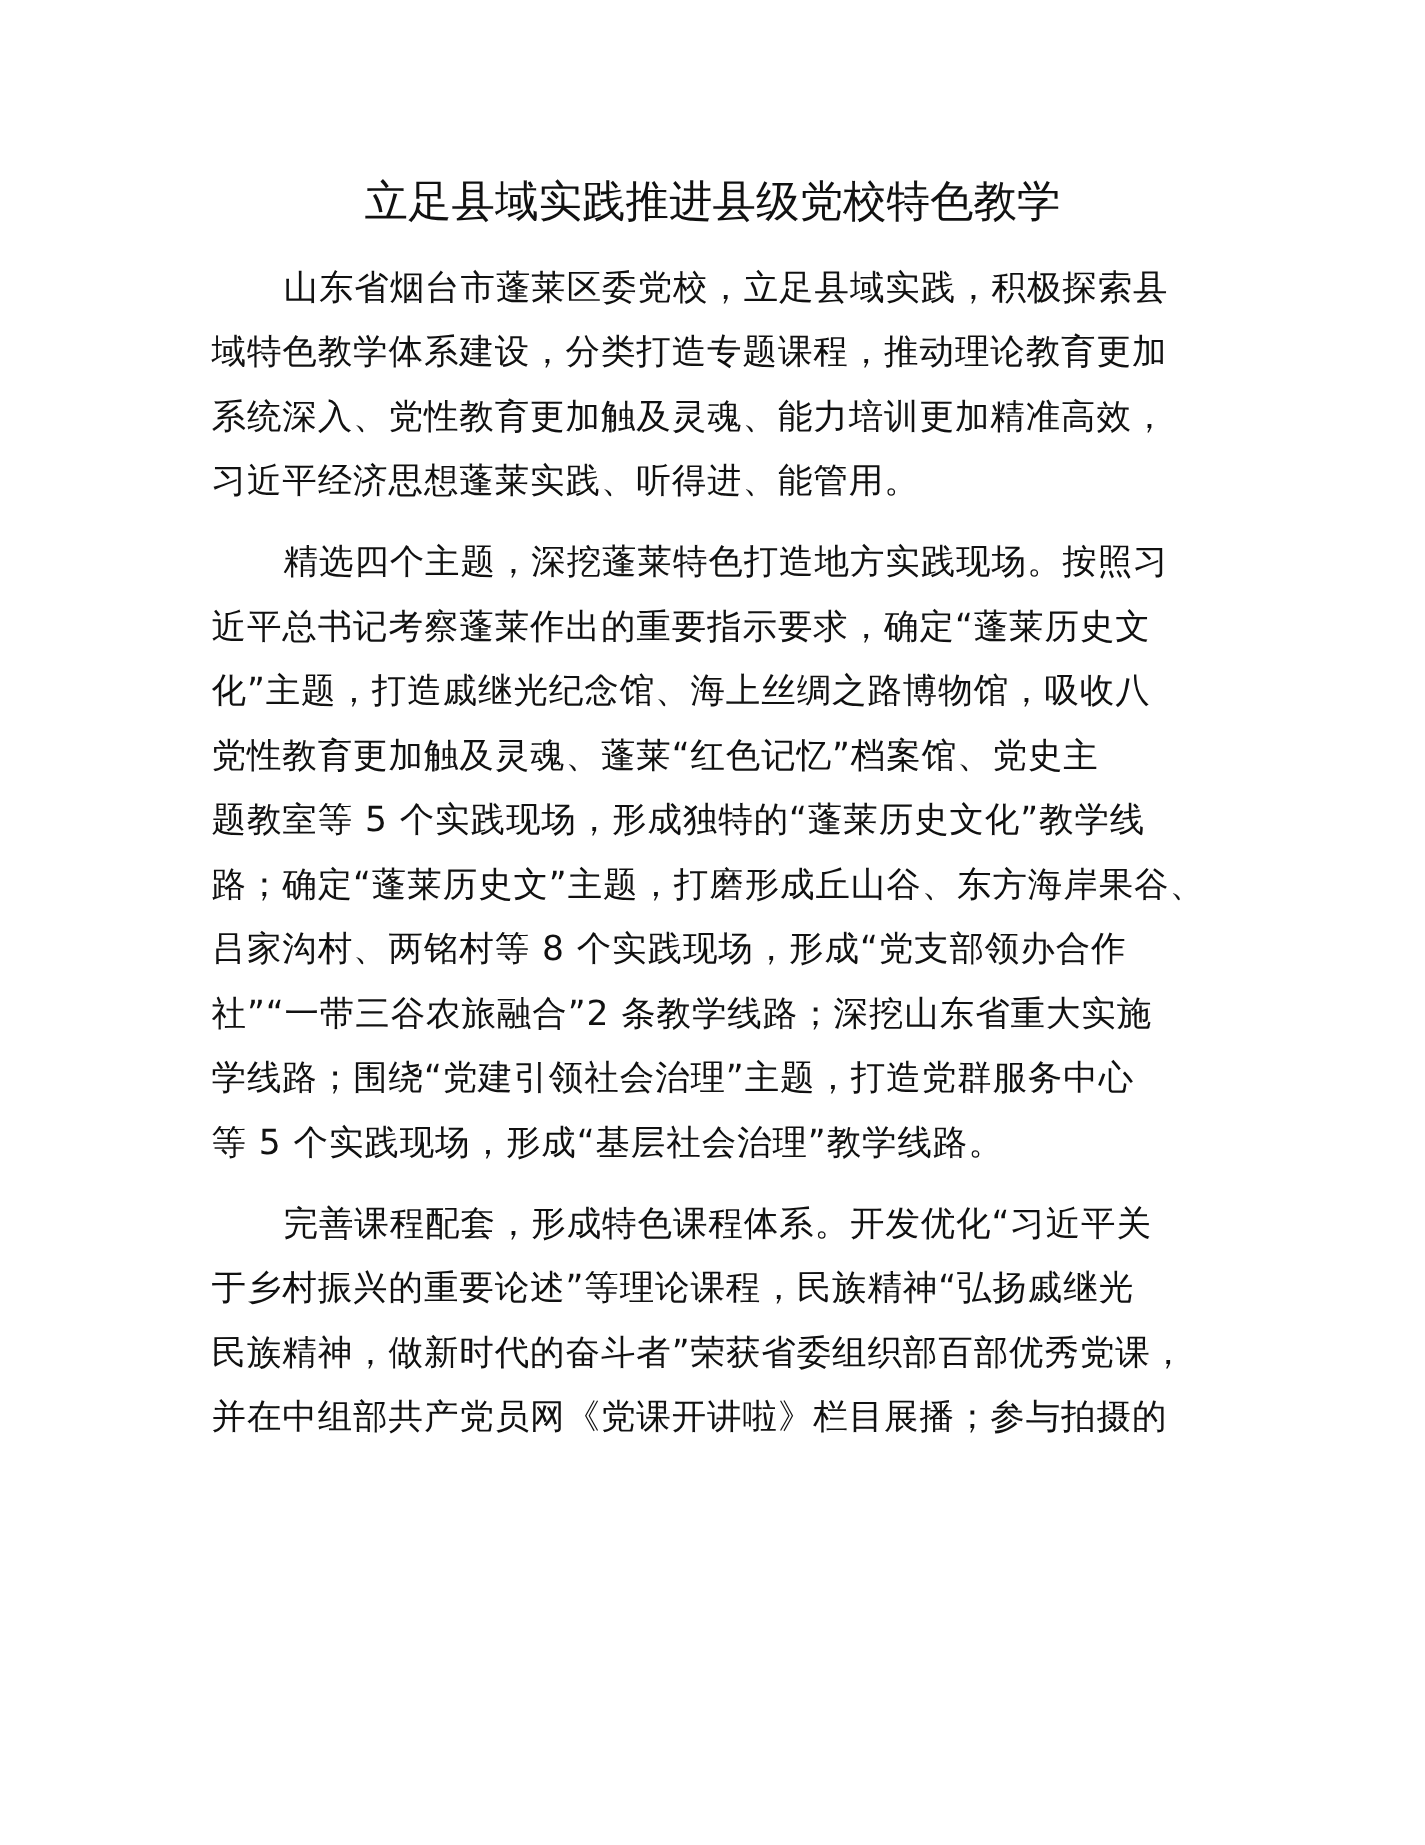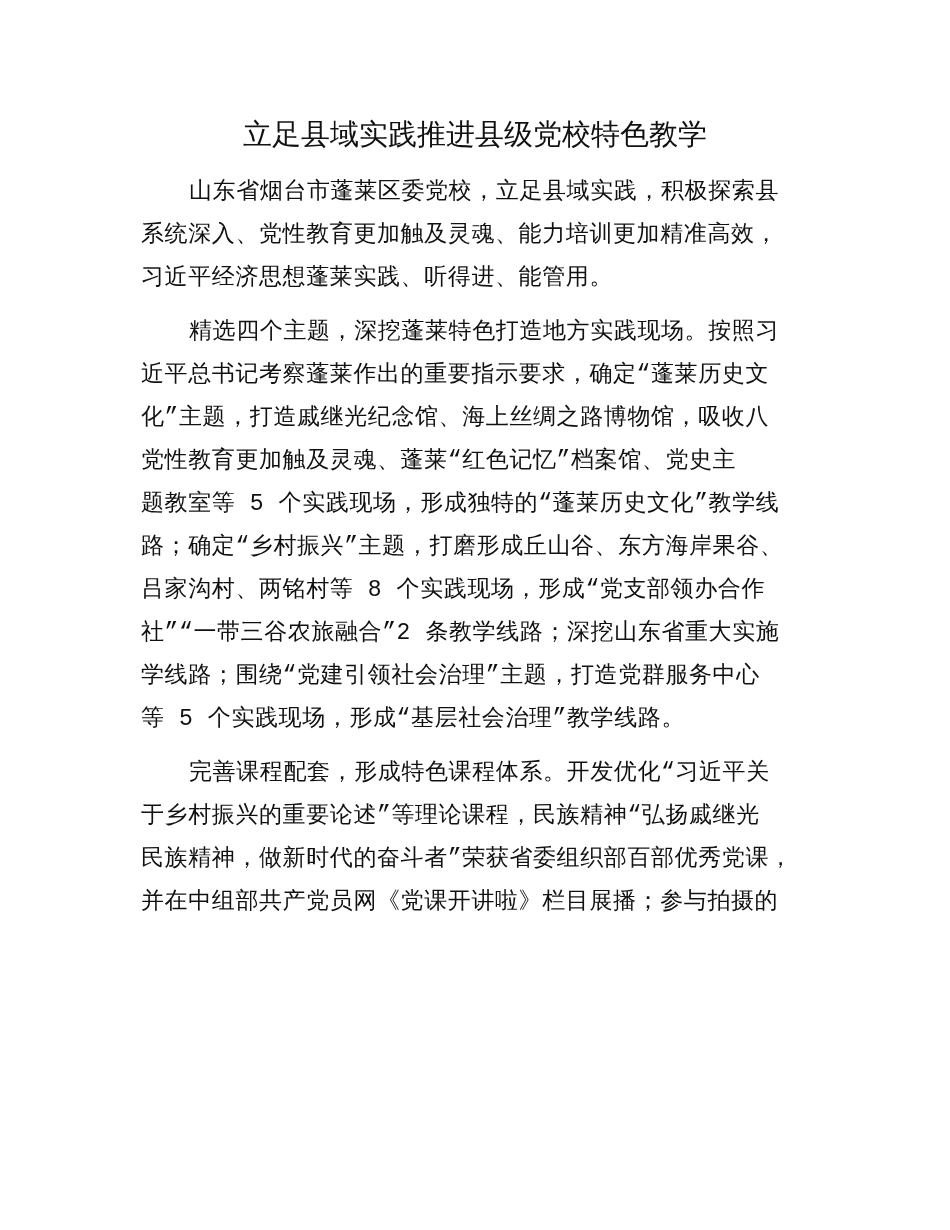--- a/index.html
+++ b/index.html
@@ -43,50 +43,50 @@
     width: 672px;
   }
   .para {
     margin: 0 0 11px 0;
     font-size: 23px;
     line-height: 43px;
     text-indent: 48px;
     text-align: justify;
     letter-spacing: 0.6px;
     color: #111111;
-    font-family: Liberation Mono, monospace;
   }
   .line {
     display: block;
     white-space: nowrap;
   }
   .line.first {
     padding-left: 48px;
   }
 </style>
 </head>
 <body>
 
 <div class="page">
   <h1 class="title">立足县域实践推进县级党校特色教学</h1>
 
   <div class="body">
     <div class="para" style="text-indent:0">
       <span class="line first">山东省烟台市蓬莱区委党校，立足县域实践，积极探索县</span>
+      <span class="line">域特色教学体系建设，分类打造专题课程，推动理论教育更加</span>
       <span class="line">系统深入、党性教育更加触及灵魂、能力培训更加精准高效，</span>
       <span class="line">习近平经济思想蓬莱实践、听得进、能管用。</span>
     </div>
 
     <div class="para" style="text-indent:0">
       <span class="line first">精选四个主题，深挖蓬莱特色打造地方实践现场。按照习</span>
       <span class="line">近平总书记考察蓬莱作出的重要指示要求，确定“蓬莱历史文</span>
       <span class="line">化”主题，打造戚继光纪念馆、海上丝绸之路博物馆，吸收八</span>
       <span class="line">党性教育更加触及灵魂、蓬莱“红色记忆”档案馆、党史主</span>
       <span class="line">题教室等 5 个实践现场，形成独特的“蓬莱历史文化”教学线</span>
-      <span class="line">路；确定“乡村振兴”主题，打磨形成丘山谷、东方海岸果谷、</span>
+      <span class="line">路；确定“蓬莱历史文”主题，打磨形成丘山谷、东方海岸果谷、</span>
       <span class="line">吕家沟村、两铭村等 8 个实践现场，形成“党支部领办合作</span>
       <span class="line">社”“一带三谷农旅融合”2 条教学线路；深挖山东省重大实施</span>
       <span class="line">学线路；围绕“党建引领社会治理”主题，打造党群服务中心</span>
       <span class="line">等 5 个实践现场，形成“基层社会治理”教学线路。</span>
     </div>
 
     <div class="para" style="text-indent:0">
       <span class="line first">完善课程配套，形成特色课程体系。开发优化“习近平关</span>
       <span class="line">于乡村振兴的重要论述”等理论课程，民族精神“弘扬戚继光</span>
       <span class="line">民族精神，做新时代的奋斗者”荣获省委组织部百部优秀党课，</span>

